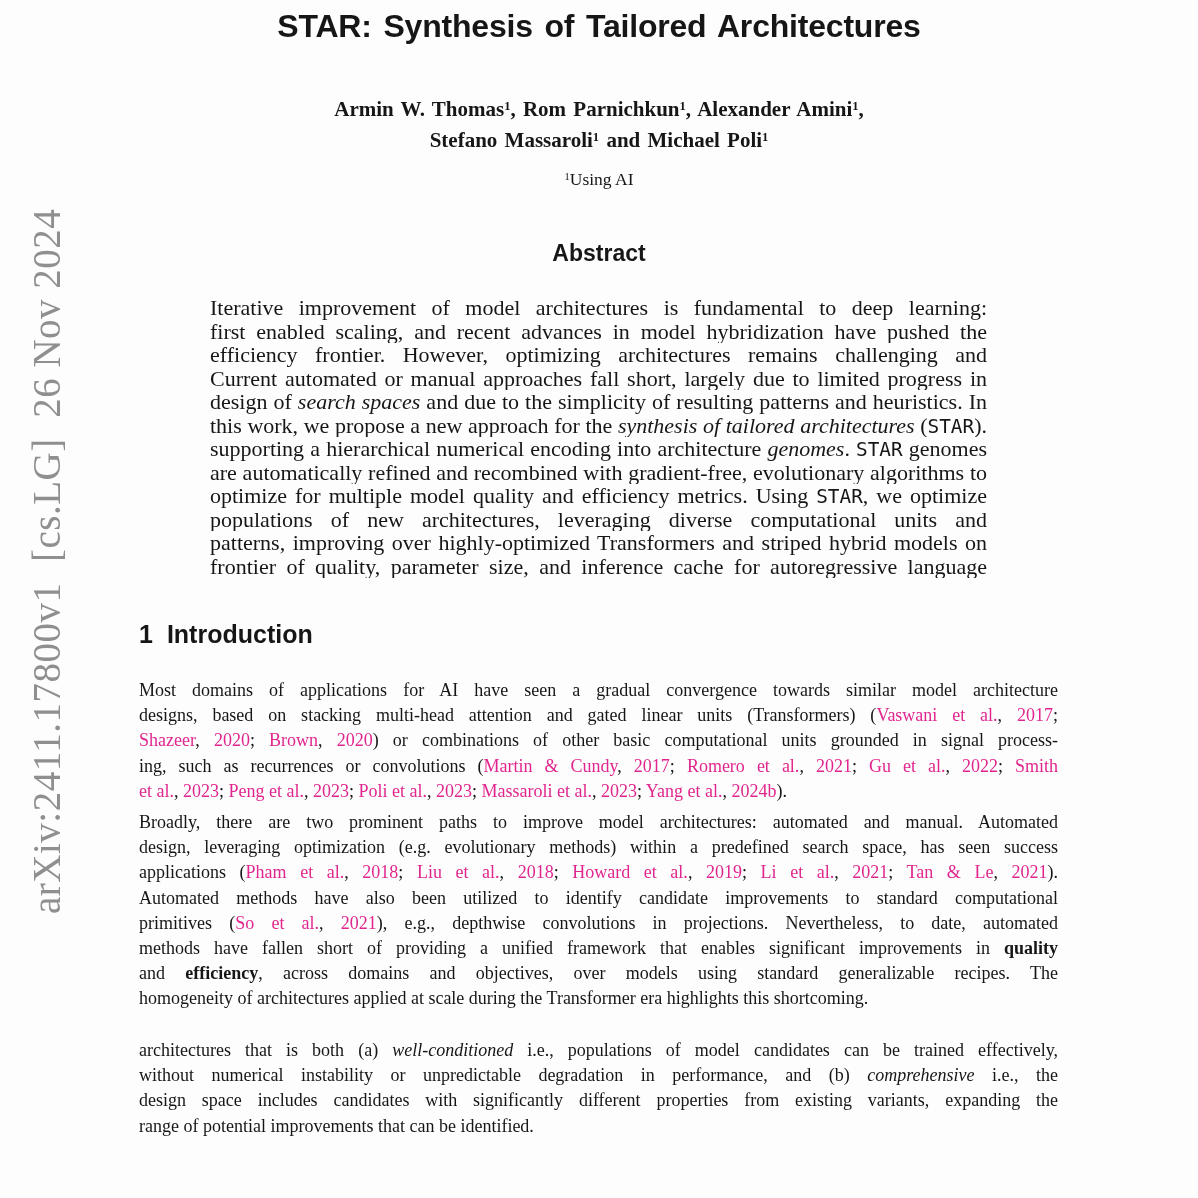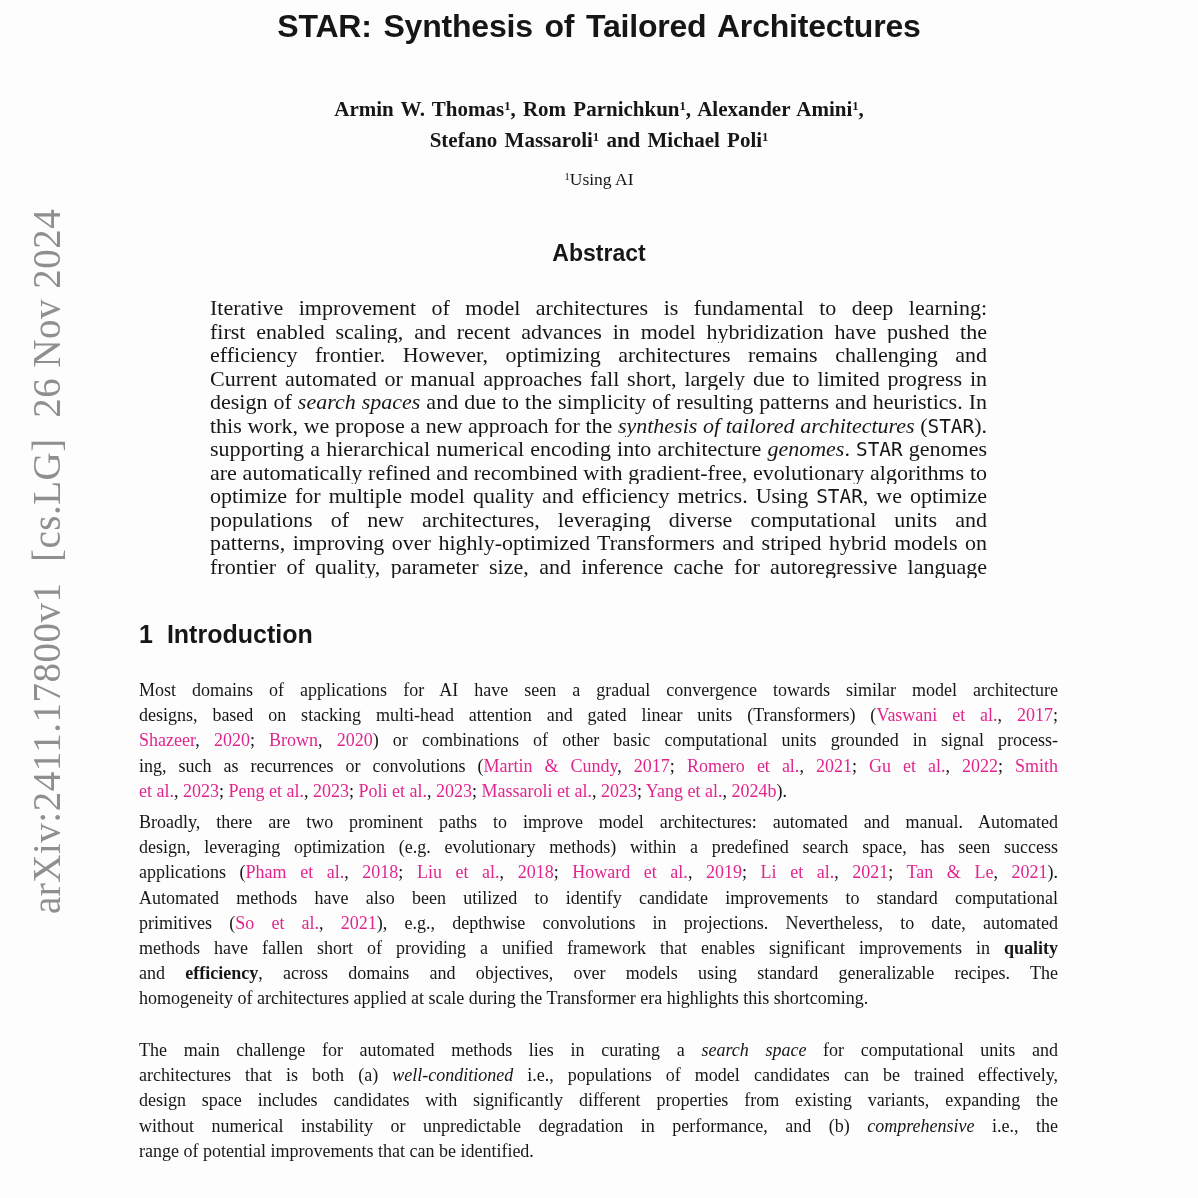--- a/index.html
+++ b/index.html
@@ -134,19 +134,18 @@
       <div class="tline"><span class="seg-n">Broadly, there are two prominent paths to improve model architectures: automated and manual. Automated</span></div>
       <div class="tline"><span class="seg-n">design, leveraging optimization (e.g. evolutionary methods) within a predefined search space, has seen success</span></div>
       <div class="tline"><span class="seg-n">applications (</span><span class="seg-c">Pham et al.</span><span class="seg-n">, </span><span class="seg-c">2018</span><span class="seg-n">; </span><span class="seg-c">Liu et al.</span><span class="seg-n">, </span><span class="seg-c">2018</span><span class="seg-n">; </span><span class="seg-c">Howard et al.</span><span class="seg-n">, </span><span class="seg-c">2019</span><span class="seg-n">; </span><span class="seg-c">Li et al.</span><span class="seg-n">, </span><span class="seg-c">2021</span><span class="seg-n">; </span><span class="seg-c">Tan &amp; Le</span><span class="seg-n">, </span><span class="seg-c">2021</span><span class="seg-n">).</span></div>
       <div class="tline"><span class="seg-n">Automated methods have also been utilized to identify candidate improvements to standard computational</span></div>
       <div class="tline"><span class="seg-n">primitives (</span><span class="seg-c">So et al.</span><span class="seg-n">, </span><span class="seg-c">2021</span><span class="seg-n">), e.g., depthwise convolutions in projections. Nevertheless, to date, automated</span></div>
       <div class="tline"><span class="seg-n">methods have fallen short of providing a unified framework that enables significant improvements in </span><span class="seg-b">quality</span></div>
       <div class="tline"><span class="seg-n">and </span><span class="seg-b">efficiency</span><span class="seg-n">, across domains and objectives, over models using standard generalizable recipes. The</span></div>
       <div class="tline tlast"><span class="seg-n">homogeneity of architectures applied at scale during the Transformer era highlights this shortcoming.</span></div>
     </div>
   <div class="para para-3">
-      <div class="tline"><span class="seg-n">The main challenge for automated methods lies in curating a </span><span class="seg-i">search space</span><span class="seg-n"> for computational units and</span></div>
       <div class="tline"><span class="seg-n">architectures that is both (a) </span><span class="seg-i">well-conditioned</span><span class="seg-n"> i.e., populations of model candidates can be trained effectively,</span></div>
+      <div class="tline"><span class="seg-n">without numerical instability or unpredictable degradation in performance, and (b) </span><span class="seg-i">comprehensive</span><span class="seg-n"> i.e., the</span></div>
       <div class="tline"><span class="seg-n">design space includes candidates with significantly different properties from existing variants, expanding the</span></div>
-      <div class="tline"><span class="seg-n">without numerical instability or unpredictable degradation in performance, and (b) </span><span class="seg-i">comprehensive</span><span class="seg-n"> i.e., the</span></div>
       <div class="tline tlast"><span class="seg-n">range of potential improvements that can be identified.</span></div>
     </div>
 </div>
 
 </body></html>

